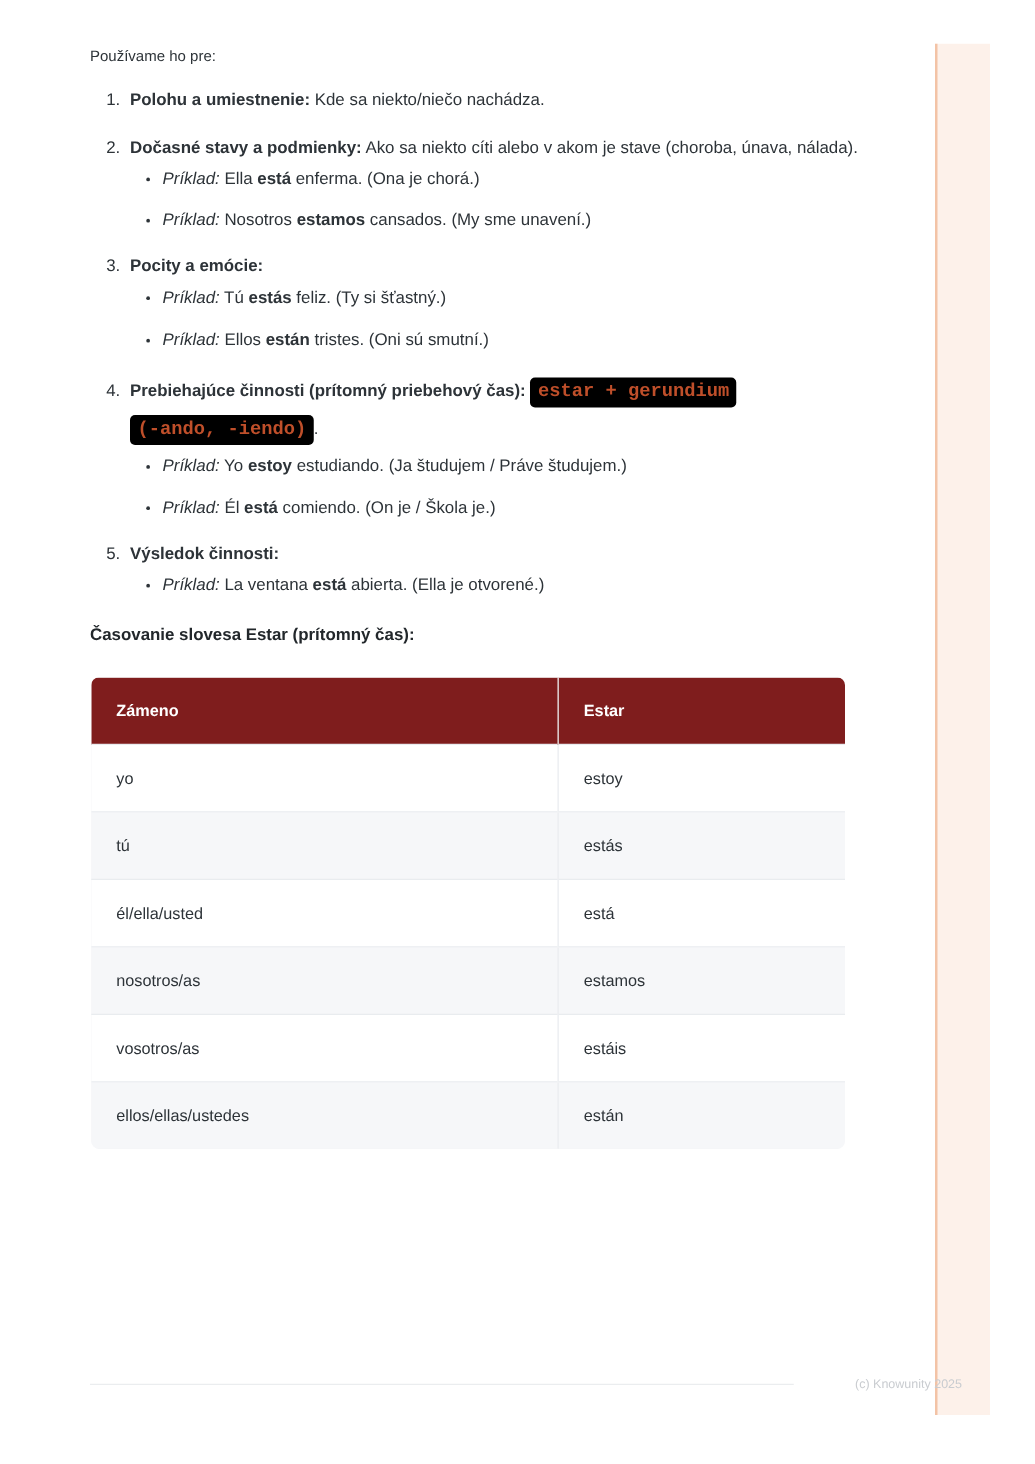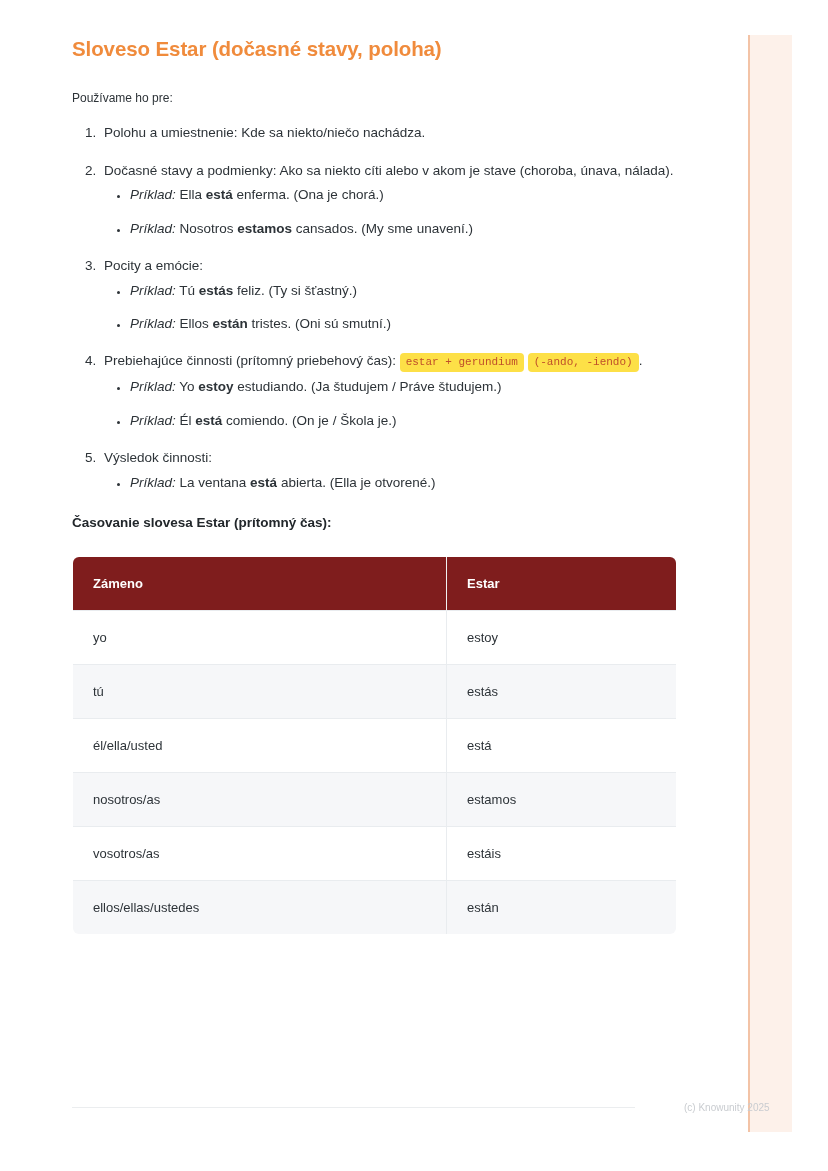--- a/index.html
+++ b/index.html
@@ -63,45 +63,45 @@
     font-size: 13.5px;
   }
   ol.main-list > li {
     margin-bottom: 17px;
     line-height: 1.55;
     padding-left: 4px;
   }
   ol.main-list > li::marker {
     color: #2d3338;
   }
-  .li-head { font-weight: normal; }
+  .li-head { font-weight: bold; }
   .li-rest { font-weight: normal; }
 
   ul.sub-list {
     margin: 4px 0 0 0;
     padding-left: 26px;
     list-style-type: disc;
   }
   ul.sub-list > li {
     margin-bottom: 13px;
     line-height: 1.5;
     font-size: 13.5px;
   }
   ul.sub-list > li:last-child { margin-bottom: 0; }
   ul.sub-list > li::marker { color: #2d3338; font-size: 11px; }
 
   .ex-label { font-style: italic; }
   .bold { font-weight: bold; }
 
   code.inline-code {
     font-family: "Liberation Mono", "DejaVu Sans Mono", monospace;
-    background: #fde047;
+    background: #000000;
     color: #bf4f2a;
-    font-size: 11px;
-    font-weight: normal;
+    font-size: 15px;
+    font-weight: bold;
     padding: 3px 6px 4px 6px;
     border-radius: 4px;
     white-space: nowrap;
     line-height: 2.0;
   }
 
   .section-heading {
     font-size: 13.5px;
     font-weight: bold;
     color: #22272b;
@@ -159,21 +159,20 @@
     white-space: nowrap;
   }
 </style>
 </head>
 <body>
 
 <div class="side-strip"></div>
 
 <div class="page">
 
-  <h1 class="doc-title">Sloveso Estar (dočasné stavy, poloha)</h1>
 
   <p class="intro">Používame ho pre:</p>
 
   <ol class="main-list">
 
     <li>
       <span class="li-head">Polohu a umiestnenie:</span><span class="li-rest"> Kde sa niekto/niečo nachádza.</span>
     </li>
 
     <li>

